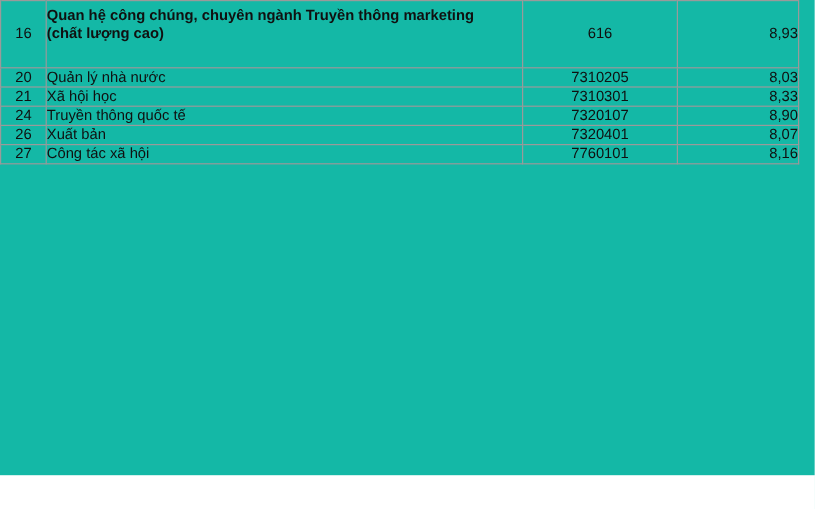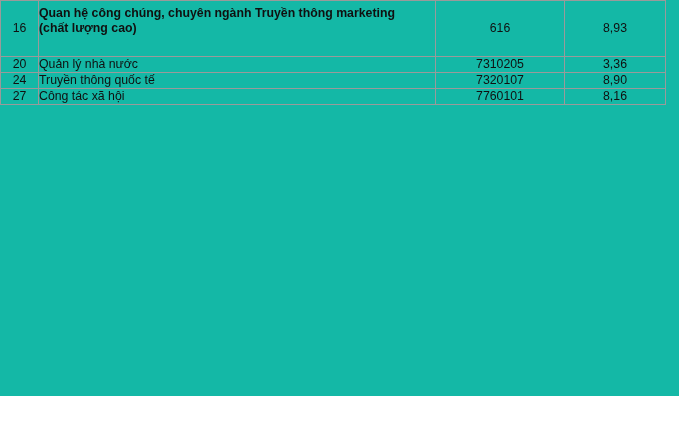--- a/index.html
+++ b/index.html
@@ -51,21 +51,21 @@
   }
   .cell-name {
     text-align: left;
     padding: 7px 6px 7px 9px;
   }
   .cell-code {
     text-align: center;
     padding: 7px 2px;
   }
   .cell-score {
-    text-align: center;
+    text-align: right;
     padding: 7px 2px;
   }
   tr.row-tall .cell-name {
     padding-top: 5px;
     padding-bottom: 20px;
     font-weight: bold;
   }
   .name-line2 {
     display: block;
   }
@@ -93,34 +93,46 @@
         <td class="cell-score">8,93</td>
       </tr>
 
 
 
 
       <tr>
         <td class="cell-idx">20</td>
         <td class="cell-name">Quản lý nhà nước</td>
         <td class="cell-code">7310205</td>
-        <td class="cell-score">3,36</td>
+        <td class="cell-score">8,03</td>
       </tr>
 
+      <tr>
+        <td class="cell-idx">21</td>
+        <td class="cell-name">Xã hội học</td>
+        <td class="cell-code">7310301</td>
+        <td class="cell-score">8,33</td>
+      </tr>
 
 
 
       <tr>
         <td class="cell-idx">24</td>
         <td class="cell-name">Truyền thông quốc tế</td>
         <td class="cell-code">7320107</td>
         <td class="cell-score">8,90</td>
       </tr>
 
 
+      <tr>
+        <td class="cell-idx">26</td>
+        <td class="cell-name">Xuất bản</td>
+        <td class="cell-code">7320401</td>
+        <td class="cell-score">8,07</td>
+      </tr>
 
       <tr>
         <td class="cell-idx">27</td>
         <td class="cell-name">Công tác xã hội</td>
         <td class="cell-code">7760101</td>
         <td class="cell-score">8,16</td>
       </tr>
 
     </tbody>
   </table>

